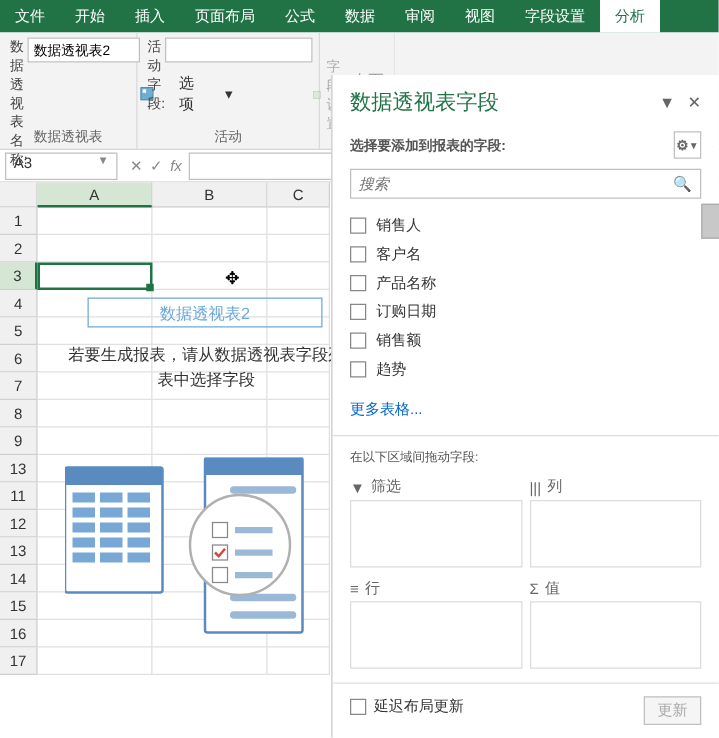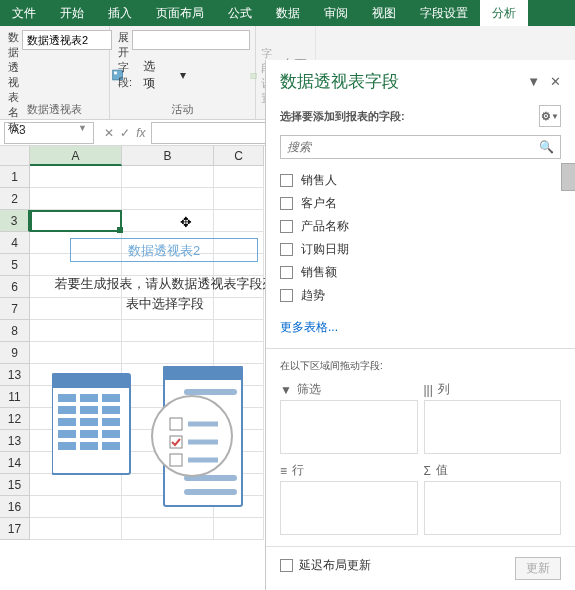--- a/index.html
+++ b/index.html
@@ -98,21 +98,21 @@
       <svg class="mini-icon" viewBox="0 0 16 16">
           <rect x="1" y="1" width="14" height="14" fill="#6faed0" stroke="#3a7aa0"></rect>
           <rect x="3" y="3" width="4" height="4" fill="#fff"></rect>
         </svg>
       <span>选项</span>
       <span>▾</span>
     </div>
     <div class="rgroup-label">数据透视表</div>
   </div>
   <div class="rgroup" style="width:146px">
-    <div class="field-label">展开字段:</div>
+    <div class="field-label">活动字段:</div>
     <input class="small-input wide-input" value="" style="">
     <div class="ribbon-btn dim">
       <svg class="mini-icon" viewBox="0 0 16 16">
           <rect x="2" y="2" width="12" height="12" fill="#c8e0c0" stroke="#7aa86a"></rect>
         </svg>
       <span>字段设置</span>
     </div>
     <div class="rgroup-label">活动</div>
   </div>
   <div class="rgroup dim" style="width:60px;align-items:center;justify-content:center">

